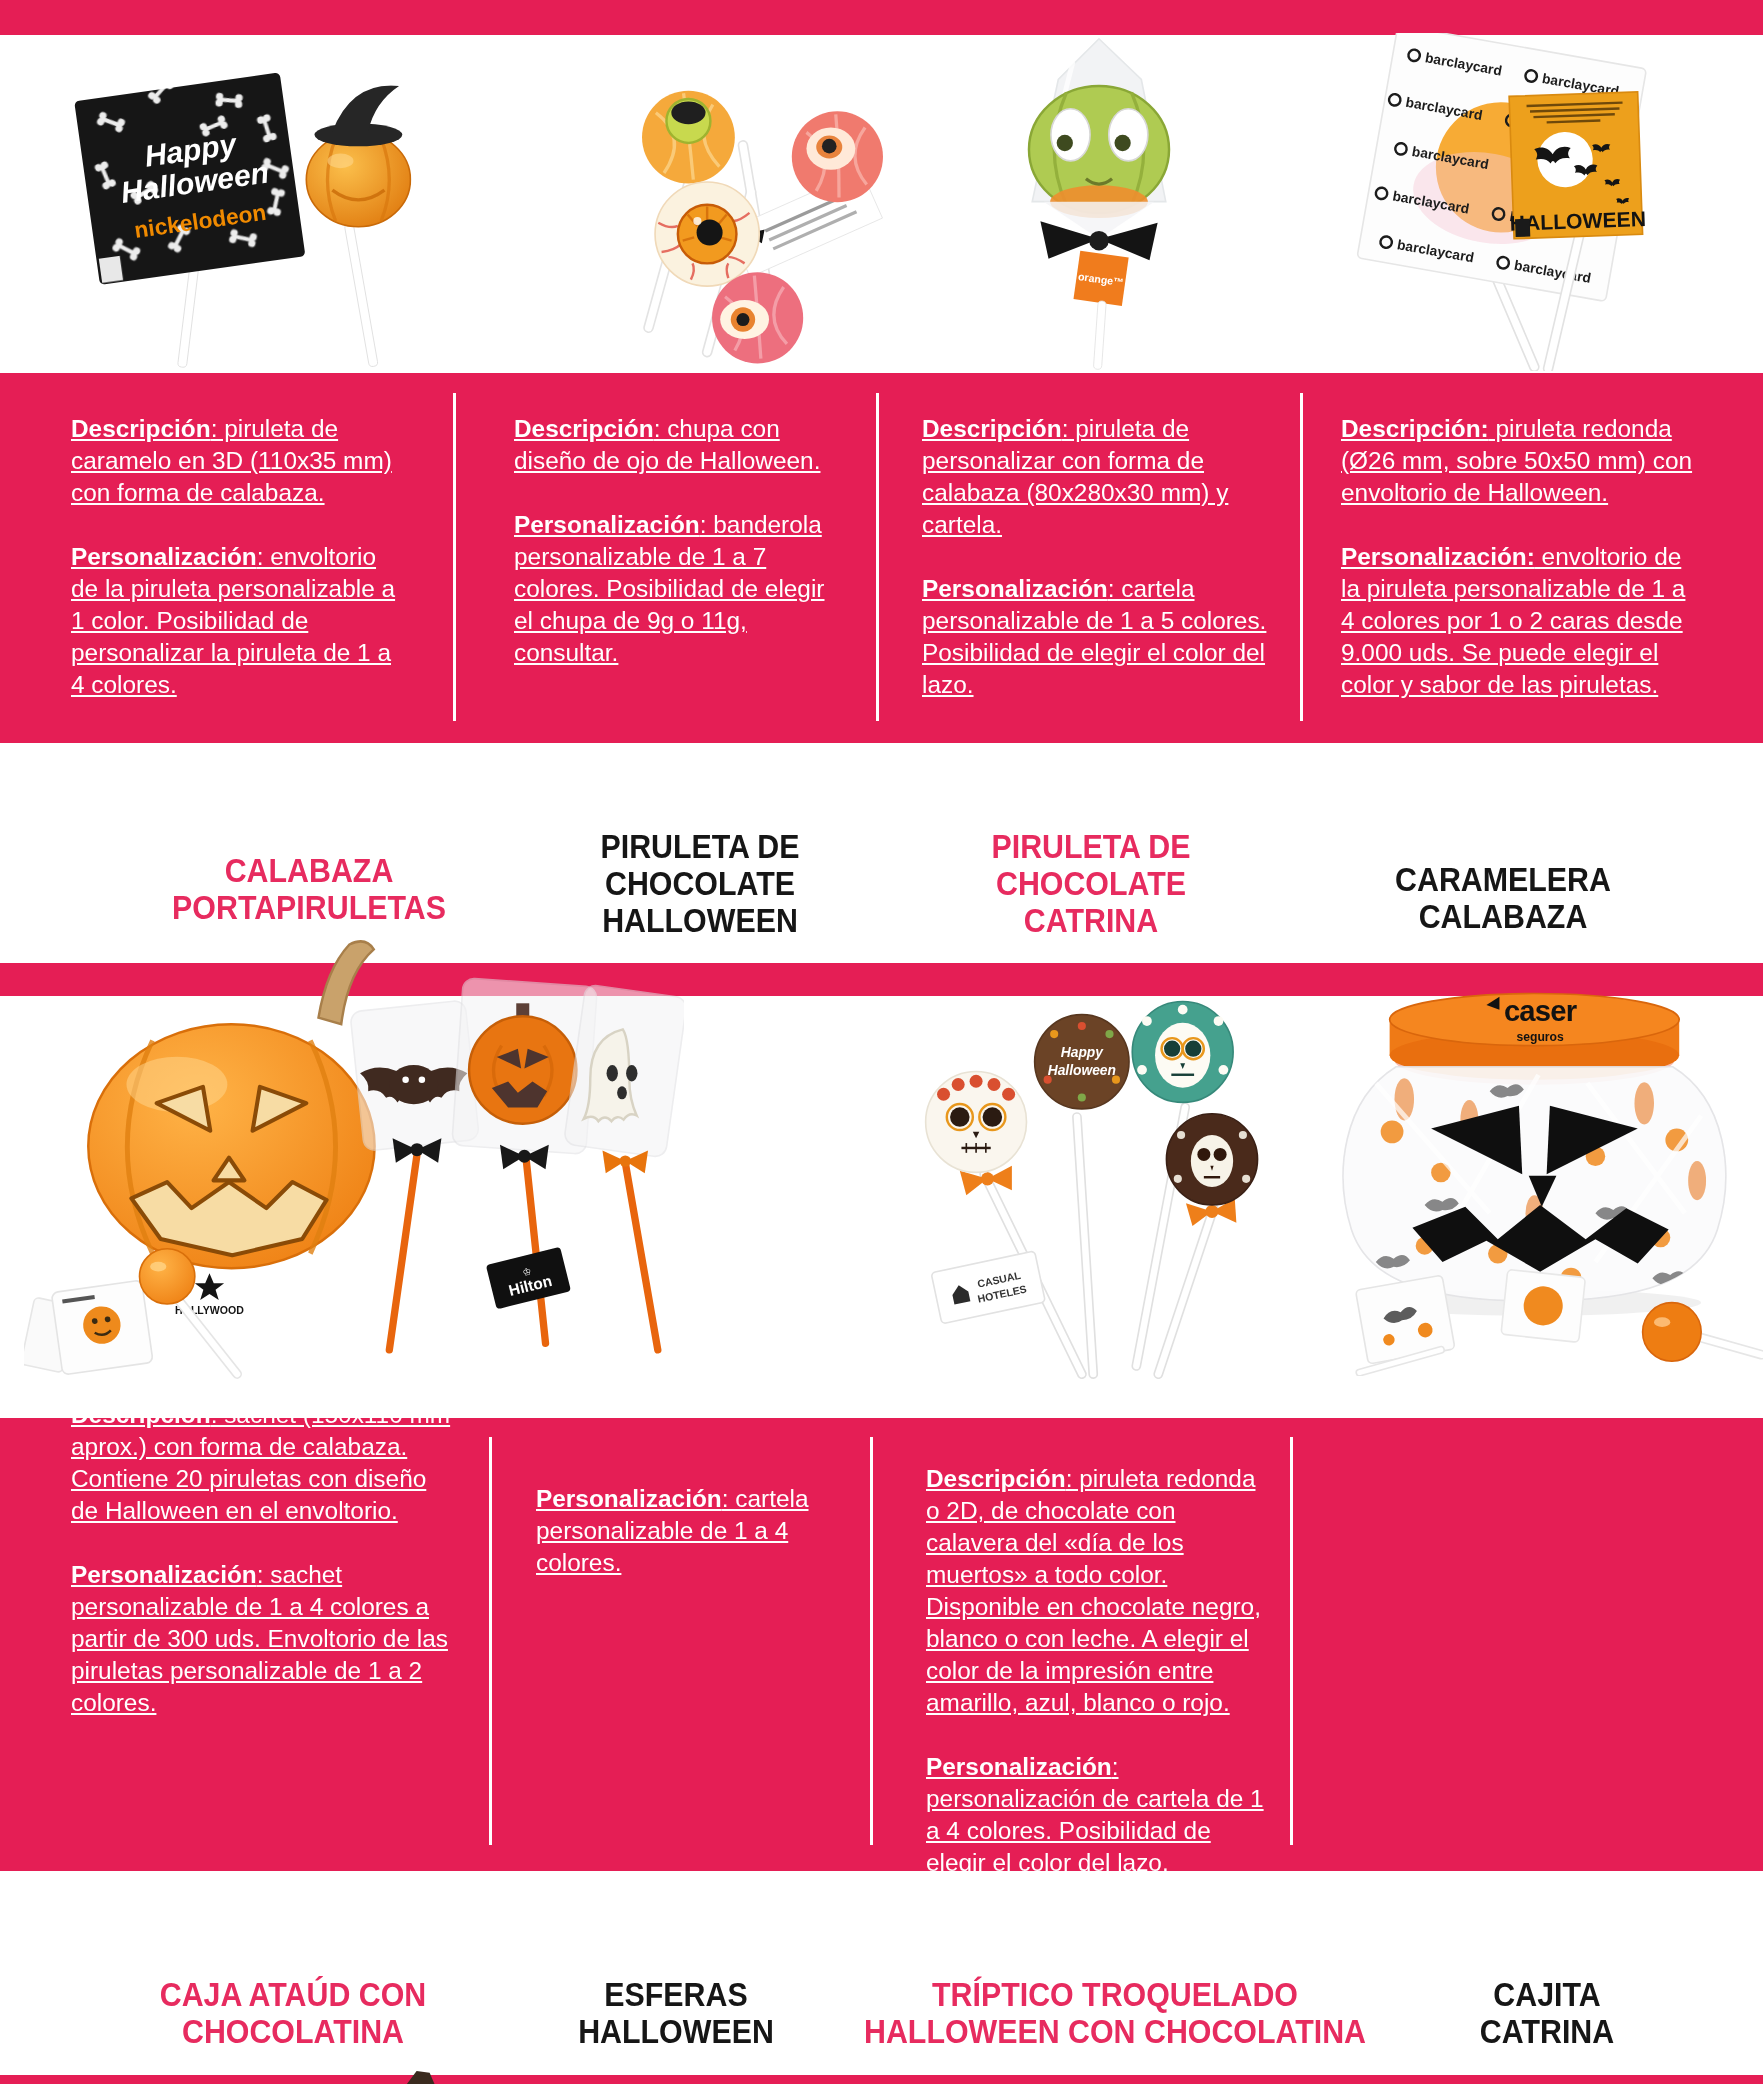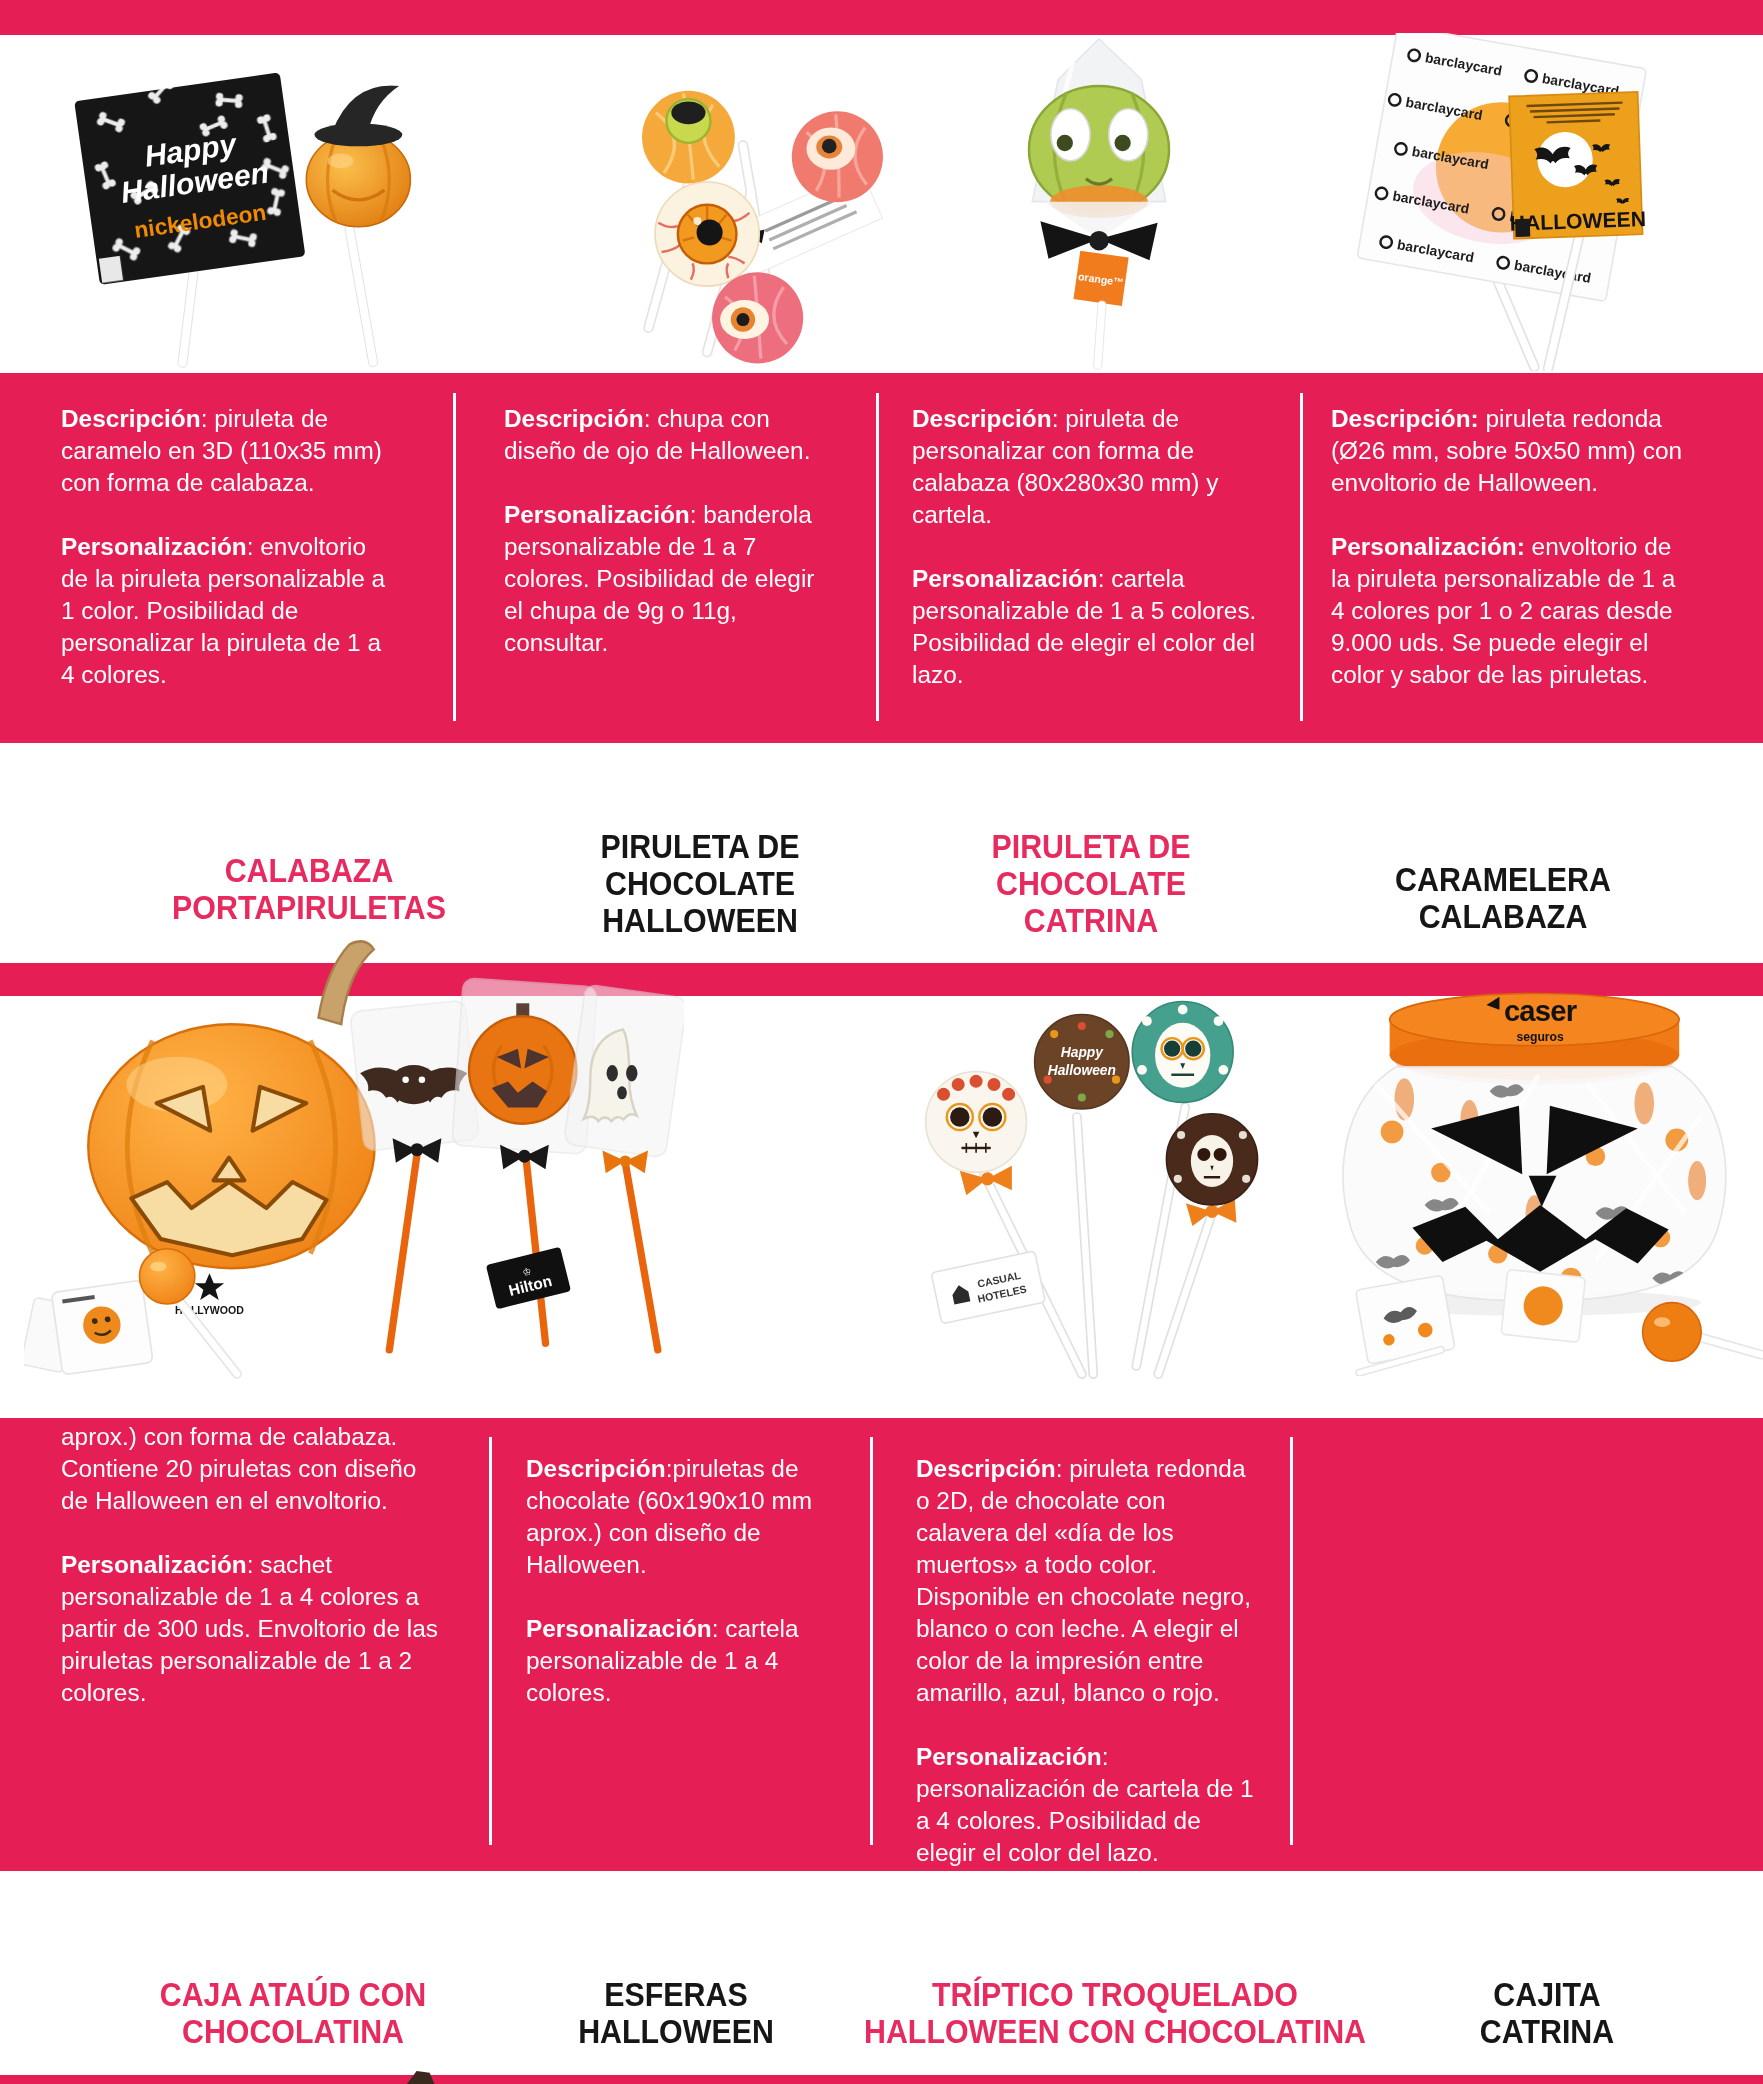--- a/index.html
+++ b/index.html
@@ -11,21 +11,21 @@
   .page{position:relative;width:1764px;height:2084px;background:#fff;overflow:hidden;
         font-family:"Liberation Sans","DejaVu Sans",sans-serif;}
   .band{position:absolute;left:0;width:1764px;background:var(--pink);}
   .band-top{top:0;height:35px;}
   .band-desc1{top:373px;height:370px;}
   .band-mid{top:963px;height:33px;}
   .band-desc2{top:1418px;height:453px;}
   .band-bottom{top:2075px;height:9.8px;}
   .vdiv{position:absolute;width:3.3px;background:#fff;}
   .desc-block{position:absolute;color:#fff;font-size:24.4px;line-height:32px;}
-  .desc-block p{margin:2px;white-space:pre-line;}
+  .desc-block p{margin:12px;white-space:pre-line;text-decoration:underline;}
   .desc-block p.pers{margin-top:32px;}
   .desc-block b{font-weight:bold;}
   .title{position:absolute;font-weight:bold;font-size:33px;line-height:37px;
          text-align:center;white-space:pre-line;transform:translateX(-50%) scaleX(0.92);
          transform-origin:center top;letter-spacing:0px;}
   .title.pink{color:var(--pink-title);}
   .title.black{color:var(--ink);}
   .product{position:absolute;}
   svg text{font-family:"Liberation Sans","DejaVu Sans",sans-serif;}
 </style>
@@ -586,24 +586,20 @@
 aprox.) con forma de calabaza.
 Contiene 20 piruletas con diseño
 de Halloween en el envoltorio.</span></p>
     <p class="pers"><b>Personalización</b><span>: sachet
 personalizable de 1 a 4 colores a
 partir de 300 uds. Envoltorio de las
 piruletas personalizable de 1 a 2
 colores.</span></p>
   </div>
   <div class="desc-block" style="left:524px;top:1451px;width:342px">
-    <p><b>Descripción</b><span>:piruletas de
-chocolate (60x190x10 mm
-aprox.) con diseño de
-Halloween.</span></p>
     <p class="pers"><b>Personalización</b><span>: cartela
 personalizable de 1 a 4
 colores.</span></p>
   </div>
   <div class="desc-block" style="left:914px;top:1451px;width:370px">
     <p><b>Descripción</b><span>: piruleta redonda
 o 2D, de chocolate con
 calavera del «día de los
 muertos» a todo color.
 Disponible en chocolate negro,

